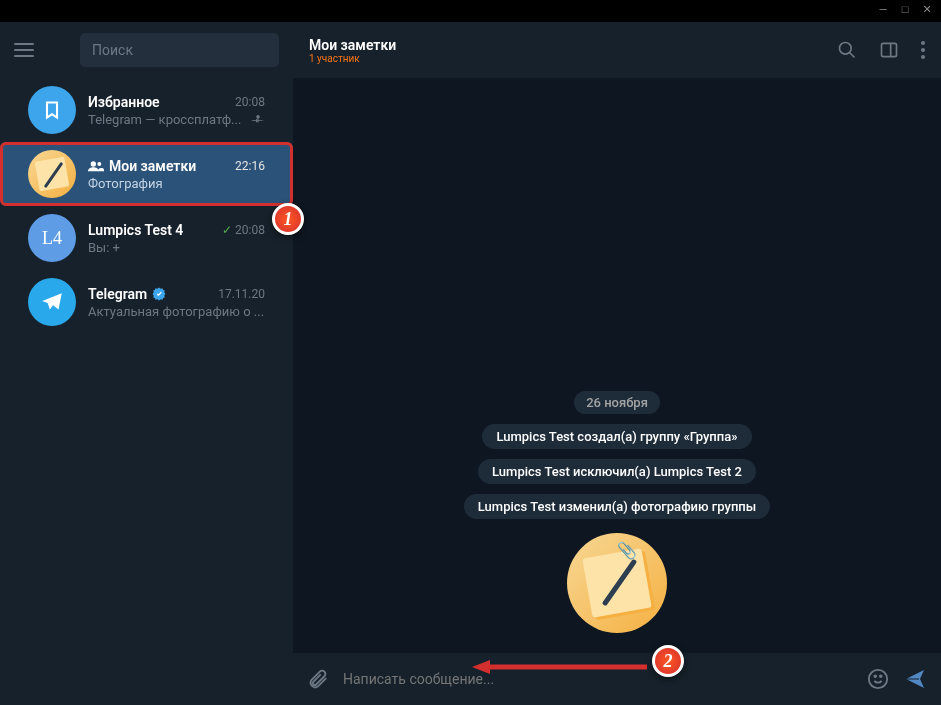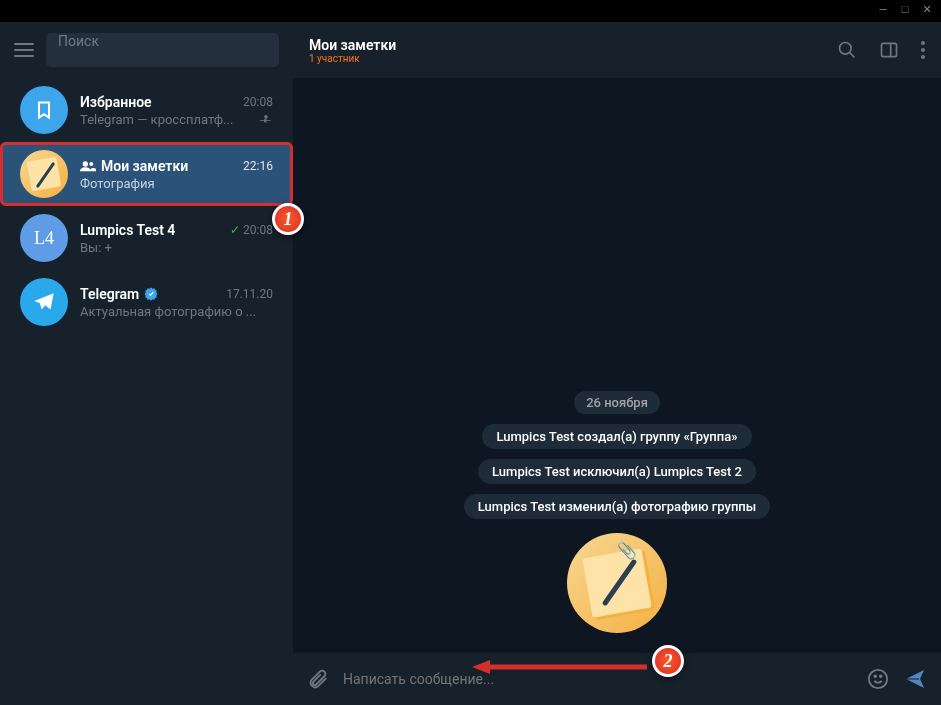--- a/index.html
+++ b/index.html
@@ -6,23 +6,23 @@
 body { background: #000; display: flex; justify-content: center; align-items: flex-start; }
 .app-window { width: 941px; height: 705px; background: #17212b; position: relative; overflow: hidden; }
 .window-frame { height: 22px; background: #000; position: relative; }
 .window-controls { position: absolute; top: 4px; right: 8px; display: flex; gap: 10px; }
 .window-controls span { width: 12px; height: 12px; display: inline-block; color: #888; font-size: 11px; line-height: 12px; text-align: center; cursor: pointer; }
 .main { display: flex; height: 683px; }
 .sidebar { width: 293px; background: #17212b; display: flex; flex-direction: column; }
 .sidebar-header { display: flex; align-items: center; padding: 10px 14px; gap: 12px; height: 56px; }
 .hamburger { width: 20px; height: 14px; display: flex; flex-direction: column; justify-content: space-between; cursor: pointer; }
 .hamburger span { height: 2px; background: #6c7883; border-radius: 1px; }
-.search-box { flex: 1; background: #242f3d; border-radius: 5px; height: 34px; display: flex; align-items: flex-start; padding: 0 12px; color: #6c7883; font-size: 14px; }
+.search-box { flex: 1; background: #242f3d; border-radius: 5px; height: 34px; display: flex; align-items: center; padding: 0 12px; color: #6c7883; font-size: 14px; margin-left: 34px; }
 .chat-list { flex: 1; overflow: hidden; }
-.chat-item { display: flex; align-items: center; padding: 8px 20px; height: 64px; cursor: pointer; position: relative; }
+.chat-item { display: flex; align-items: center; padding: 8px 28px; height: 64px; cursor: pointer; position: relative; }
 .chat-item.selected { background: #2b5278; }
 .chat-item.selected.highlighted { outline: 3px solid #d32f2f; outline-offset: -3px; border-radius: 6px; }
 .avatar { width: 48px; height: 48px; border-radius: 50%; flex-shrink: 0; display: flex; align-items: center; justify-content: center; font-size: 18px; color: #fff; font-weight: 500; font-family: Liberation Serif, serif; }
 .avatar-bookmark { background: #3ca5ec; }
 .avatar-notes { background: linear-gradient(135deg, #f7d794, #f5b041); position: relative; overflow: hidden; }
 .avatar-notes::before { content: ""; position: absolute; width: 30px; height: 30px; background: #fde3a7; transform: rotate(-10deg); border-radius: 2px; }
 .avatar-notes::after { content: ""; position: absolute; width: 3px; height: 30px; background: #2c3e50; transform: rotate(35deg); border-radius: 2px; left: 24px; top: 10px; }
 .avatar-l4 { background: #5e9de6; }
 .avatar-tg { background: #29a9eb; }
 .chat-info { flex: 1; margin-left: 12px; min-width: 0; }

